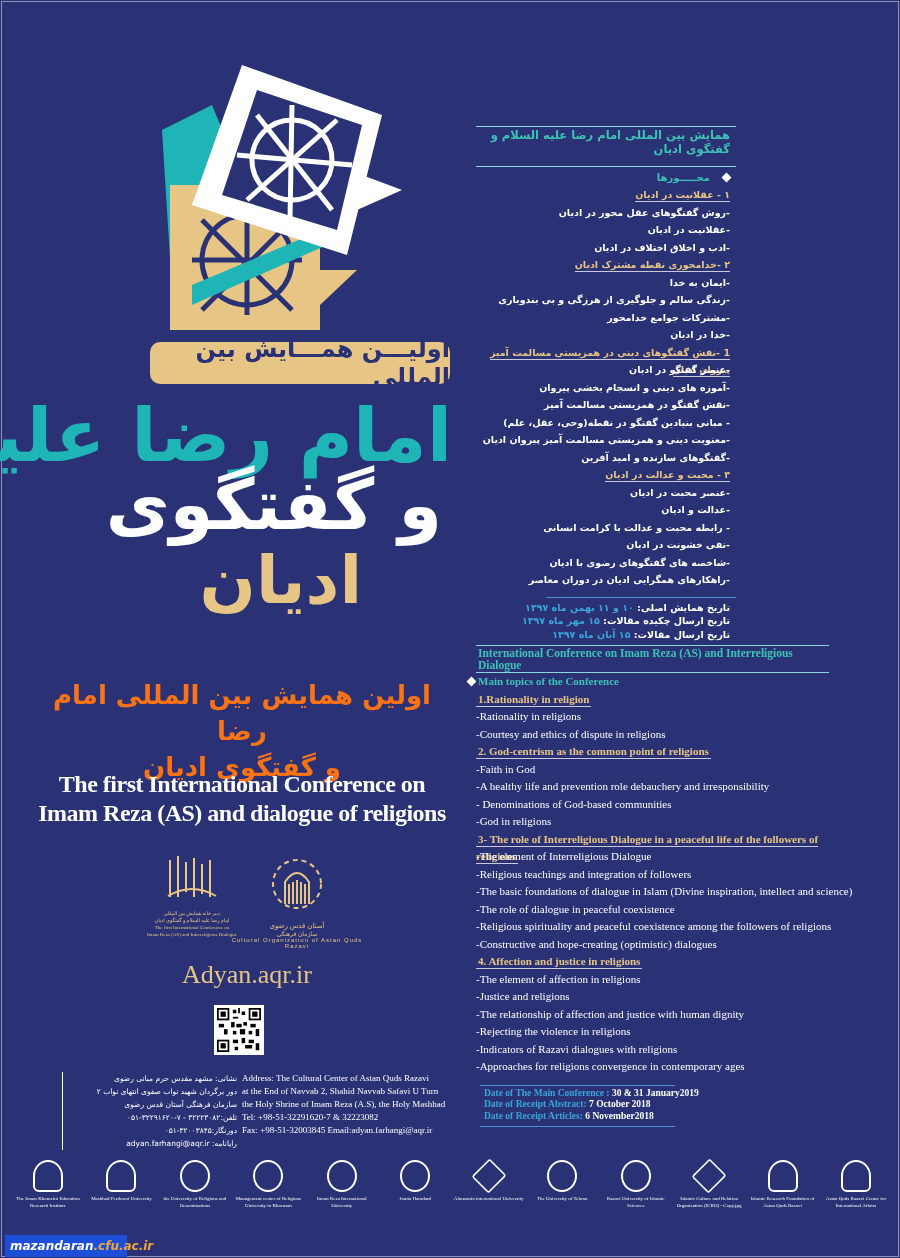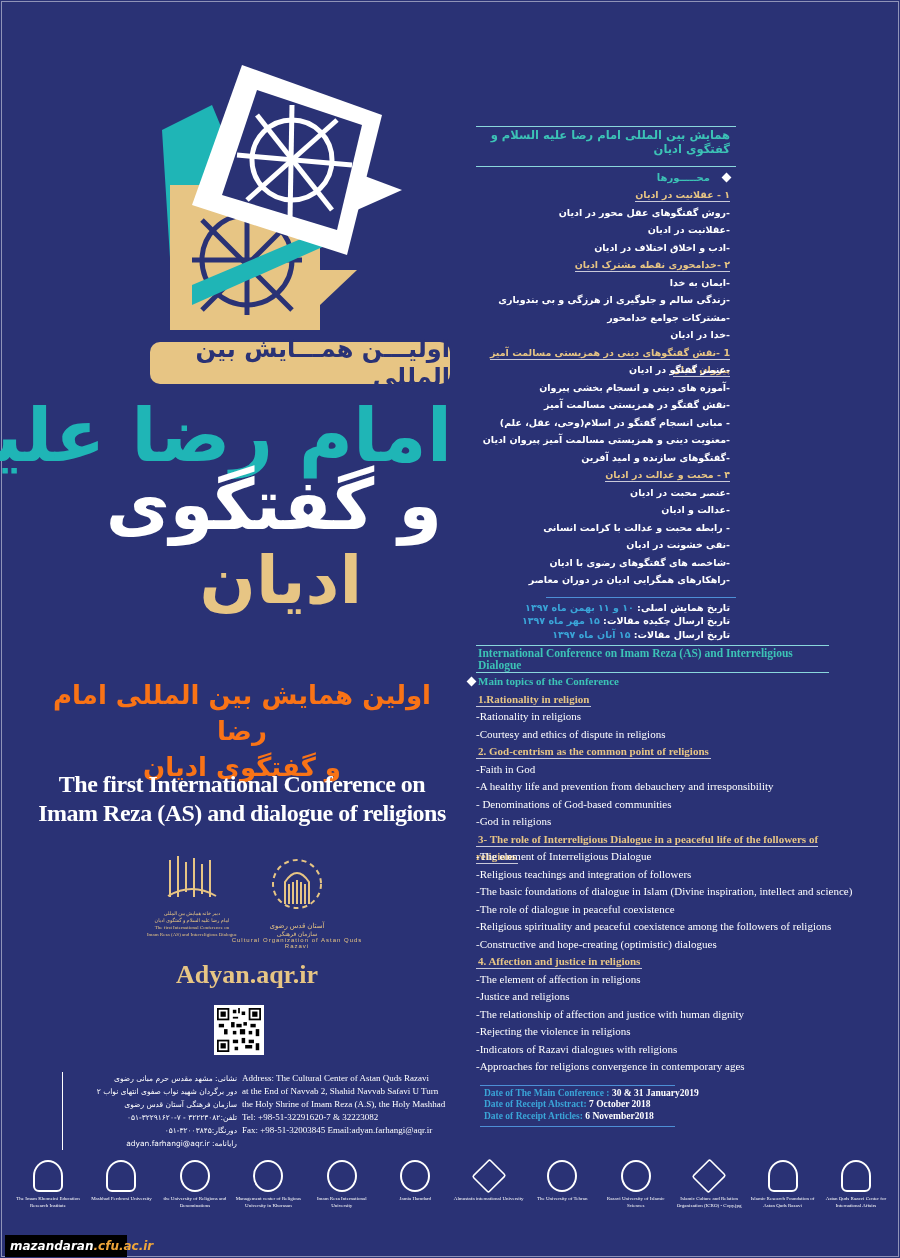--- a/index.html
+++ b/index.html
@@ -21,21 +21,21 @@
     .fa-title .t2 { font-size: 26px; line-height: 36px; }
     .en-title { position: absolute; left: 20px; top: 768px; width: 440px; text-align: center; font-family: "Liberation Serif", serif; font-weight: bold; color: #ffffff; }
     .en-title div { font-size: 24px; line-height: 29px; letter-spacing: -0.5px; }
 
     .logo-sec { position: absolute; left: 125px; top: 850px; width: 130px; text-align: center; color: #e7c584; }
     .logo-sec .mark { width: 60px; height: 50px; margin: 0 auto 4px; }
     .logo-sec .small { font-size: 5px; line-height: 7px; }
     .logo-aqr { position: absolute; left: 225px; top: 852px; width: 140px; text-align: center; color: #e7c584; }
     .logo-aqr .mark { width: 60px; height: 60px; margin: 0 auto 4px; }
     .logo-aqr .small { font-size: 6px; letter-spacing: 1px; font-family: "Liberation Sans", sans-serif; }
-    .site { position: absolute; left: 150px; top: 958px; width: 190px; text-align: center; font-family: "Liberation Serif", serif; font-weight: bold; font-size: 26px; color: #e7c584; }
+    .site { position: absolute; left: 150px; top: 958px; width: 190px; text-align: center; font-family: "Liberation Serif", serif; font-weight: normal; font-size: 26px; color: #e7c584; }
     .qr { position: absolute; left: 212px; top: 1003px; width: 50px; height: 50px; background: #fff; padding: 3px; }
 
     .addr-fa { position: absolute; left: 60px; top: 1070px; width: 175px; text-align: right; direction: rtl; font-family: "DejaVu Sans", sans-serif; font-size: 7.5px; line-height: 13px; color: #fff; border-left: 1px solid #fff; padding-left: 4px; }
     .addr-en { position: absolute; left: 240px; top: 1070px; width: 240px; font-family: "Liberation Serif", serif; font-size: 9px; line-height: 13px; color: #fff; }
 
     
     .fa-col { position: absolute; left: 474px; top: 124px; width: 260px; direction: rtl; font-family: "DejaVu Sans", sans-serif; font-weight: bold; }
     .fa-head { font-size: 11.5px; color: #3cc3b6; text-align: right; padding: 1px 6px 10px 0; border-top: 1px solid #8ad7dc; border-bottom: 1px solid #8ad7dc; }
     .fa-topics { font-size: 10px; color: #3cc3b6; padding-right: 6px; margin-top: 2px; height: 17px; line-height: 17px; display: flex; align-items: center; gap: 13px; }
     .diamond { display: inline-block; width: 7px; height: 7px; background: #fff; transform: rotate(45deg); }
@@ -59,21 +59,21 @@
     .en-dates .v { color: #fff; }
 
     
     .partners { position: absolute; left: 10px; top: 1158px; width: 880px; height: 70px; display: flex; justify-content: space-between; }
     .partner { width: 72px; text-align: center; color: #fff; }
     .partner .mark { width: 30px; height: 32px; margin: 0 auto 3px; border: 2px solid #fff; border-radius: 50% 50% 6px 6px; }
     .partner .mark.circle { border-radius: 50%; }
     .partner .mark.square { border-radius: 3px; transform: rotate(45deg) scale(0.8); }
     .partner .name { font-size: 5px; line-height: 7px; font-family: "Liberation Serif", serif; }
 
-    .watermark { position: absolute; left: 3px; top: 1233px; width: 122px; height: 22px; background: #000000; display: flex; align-items: center; padding-left: 5px; font-family: "DejaVu Sans", sans-serif; font-weight: bold; font-style: italic; font-size: 12px; }
+    .watermark { position: absolute; left: 3px; top: 1233px; width: 122px; height: 22px; background: #1d4ed8; display: flex; align-items: center; padding-left: 5px; font-family: "DejaVu Sans", sans-serif; font-weight: bold; font-style: italic; font-size: 12px; }
     .watermark .a { color: #ffffff; }
     .watermark .b { color: #f0a63a; }
   </style>
 </head>
 <body>
 
 <div class="frame">
 
   <svg class="art" viewBox="0 0 260 285">
     <g>
@@ -213,21 +213,21 @@
     <div class="fa-sec"><span>۲ -خدامحوری نقطه مشترک ادیان</span></div>
     <div class="fa-item">-ایمان به خدا</div>
     <div class="fa-item">-زندگی سالم و جلوگیری از هرزگی و بی بندوباری</div>
     <div class="fa-item">-مشترکات جوامع خدامحور</div>
     <div class="fa-item">-خدا در ادیان</div>
 
     <div class="fa-sec"><span>1 -نقش گفتگوهای دینی در همزیستی مسالمت آمیز پیروان ادیان</span></div>
     <div class="fa-item">-عنصر گفتگو در ادیان</div>
     <div class="fa-item">-آموزه های دینی و انسجام بخشی پیروان</div>
     <div class="fa-item">-نقش گفتگو در همزیستی مسالمت آمیز</div>
-    <div class="fa-item">- مبانی انسجام گفتگو در اسلام(وحی، عقل، علم)</div>
+    <div class="fa-item">- مبانی بنیادین گفتگو در نقطه(وحی، عقل، علم)</div>
     <div class="fa-item">-معنویت دینی و همزیستی مسالمت آمیز پیروان ادیان</div>
     <div class="fa-item">-گفتگوهای سازنده و امید آفرین</div>
 
     <div class="fa-sec"><span>۴ - محبت و عدالت در ادیان</span></div>
     <div class="fa-item">-عنصر محبت در ادیان</div>
     <div class="fa-item">-عدالت و ادیان</div>
     <div class="fa-item">- رابطه محبت و عدالت با کرامت انسانی</div>
     <div class="fa-item">-نفی خشونت در ادیان</div>
     <div class="fa-item">-شاخصه های گفتگوهای رضوی با ادیان</div>
     <div class="fa-item">-راهکارهای همگرایی ادیان در دوران معاصر</div>
@@ -246,21 +246,21 @@
       <span class="diamond"></span>
       <span>Main topics of the Conference</span>
     </div>
 
     <div class="en-sec"><span>1.Rationality in religion</span></div>
     <div class="en-item">-Rationality in religions</div>
     <div class="en-item">-Courtesy and ethics of dispute in religions</div>
 
     <div class="en-sec"><span>2. God-centrism as the common point of religions</span></div>
     <div class="en-item">-Faith in God</div>
-    <div class="en-item">-A healthy life and prevention from debauchery and irresponsibility</div>
+    <div class="en-item">-A healthy life and prevention role debauchery and irresponsibility</div>
     <div class="en-item">- Denominations of God-based communities</div>
     <div class="en-item">-God in religions</div>
 
     <div class="en-sec"><span>3- The role of  Interreligious Dialogue in a peaceful life of the followers of religions</span></div>
     <div class="en-item">-The element of  Interreligious Dialogue</div>
     <div class="en-item">-Religious teachings and integration of followers</div>
     <div class="en-item">-The basic foundations of dialogue in Islam (Divine inspiration, intellect and science)</div>
     <div class="en-item">-The role of dialogue in peaceful coexistence</div>
     <div class="en-item">-Religious spirituality and peaceful coexistence among the followers of religions</div>
     <div class="en-item">-Constructive and hope-creating (optimistic) dialogues</div>

